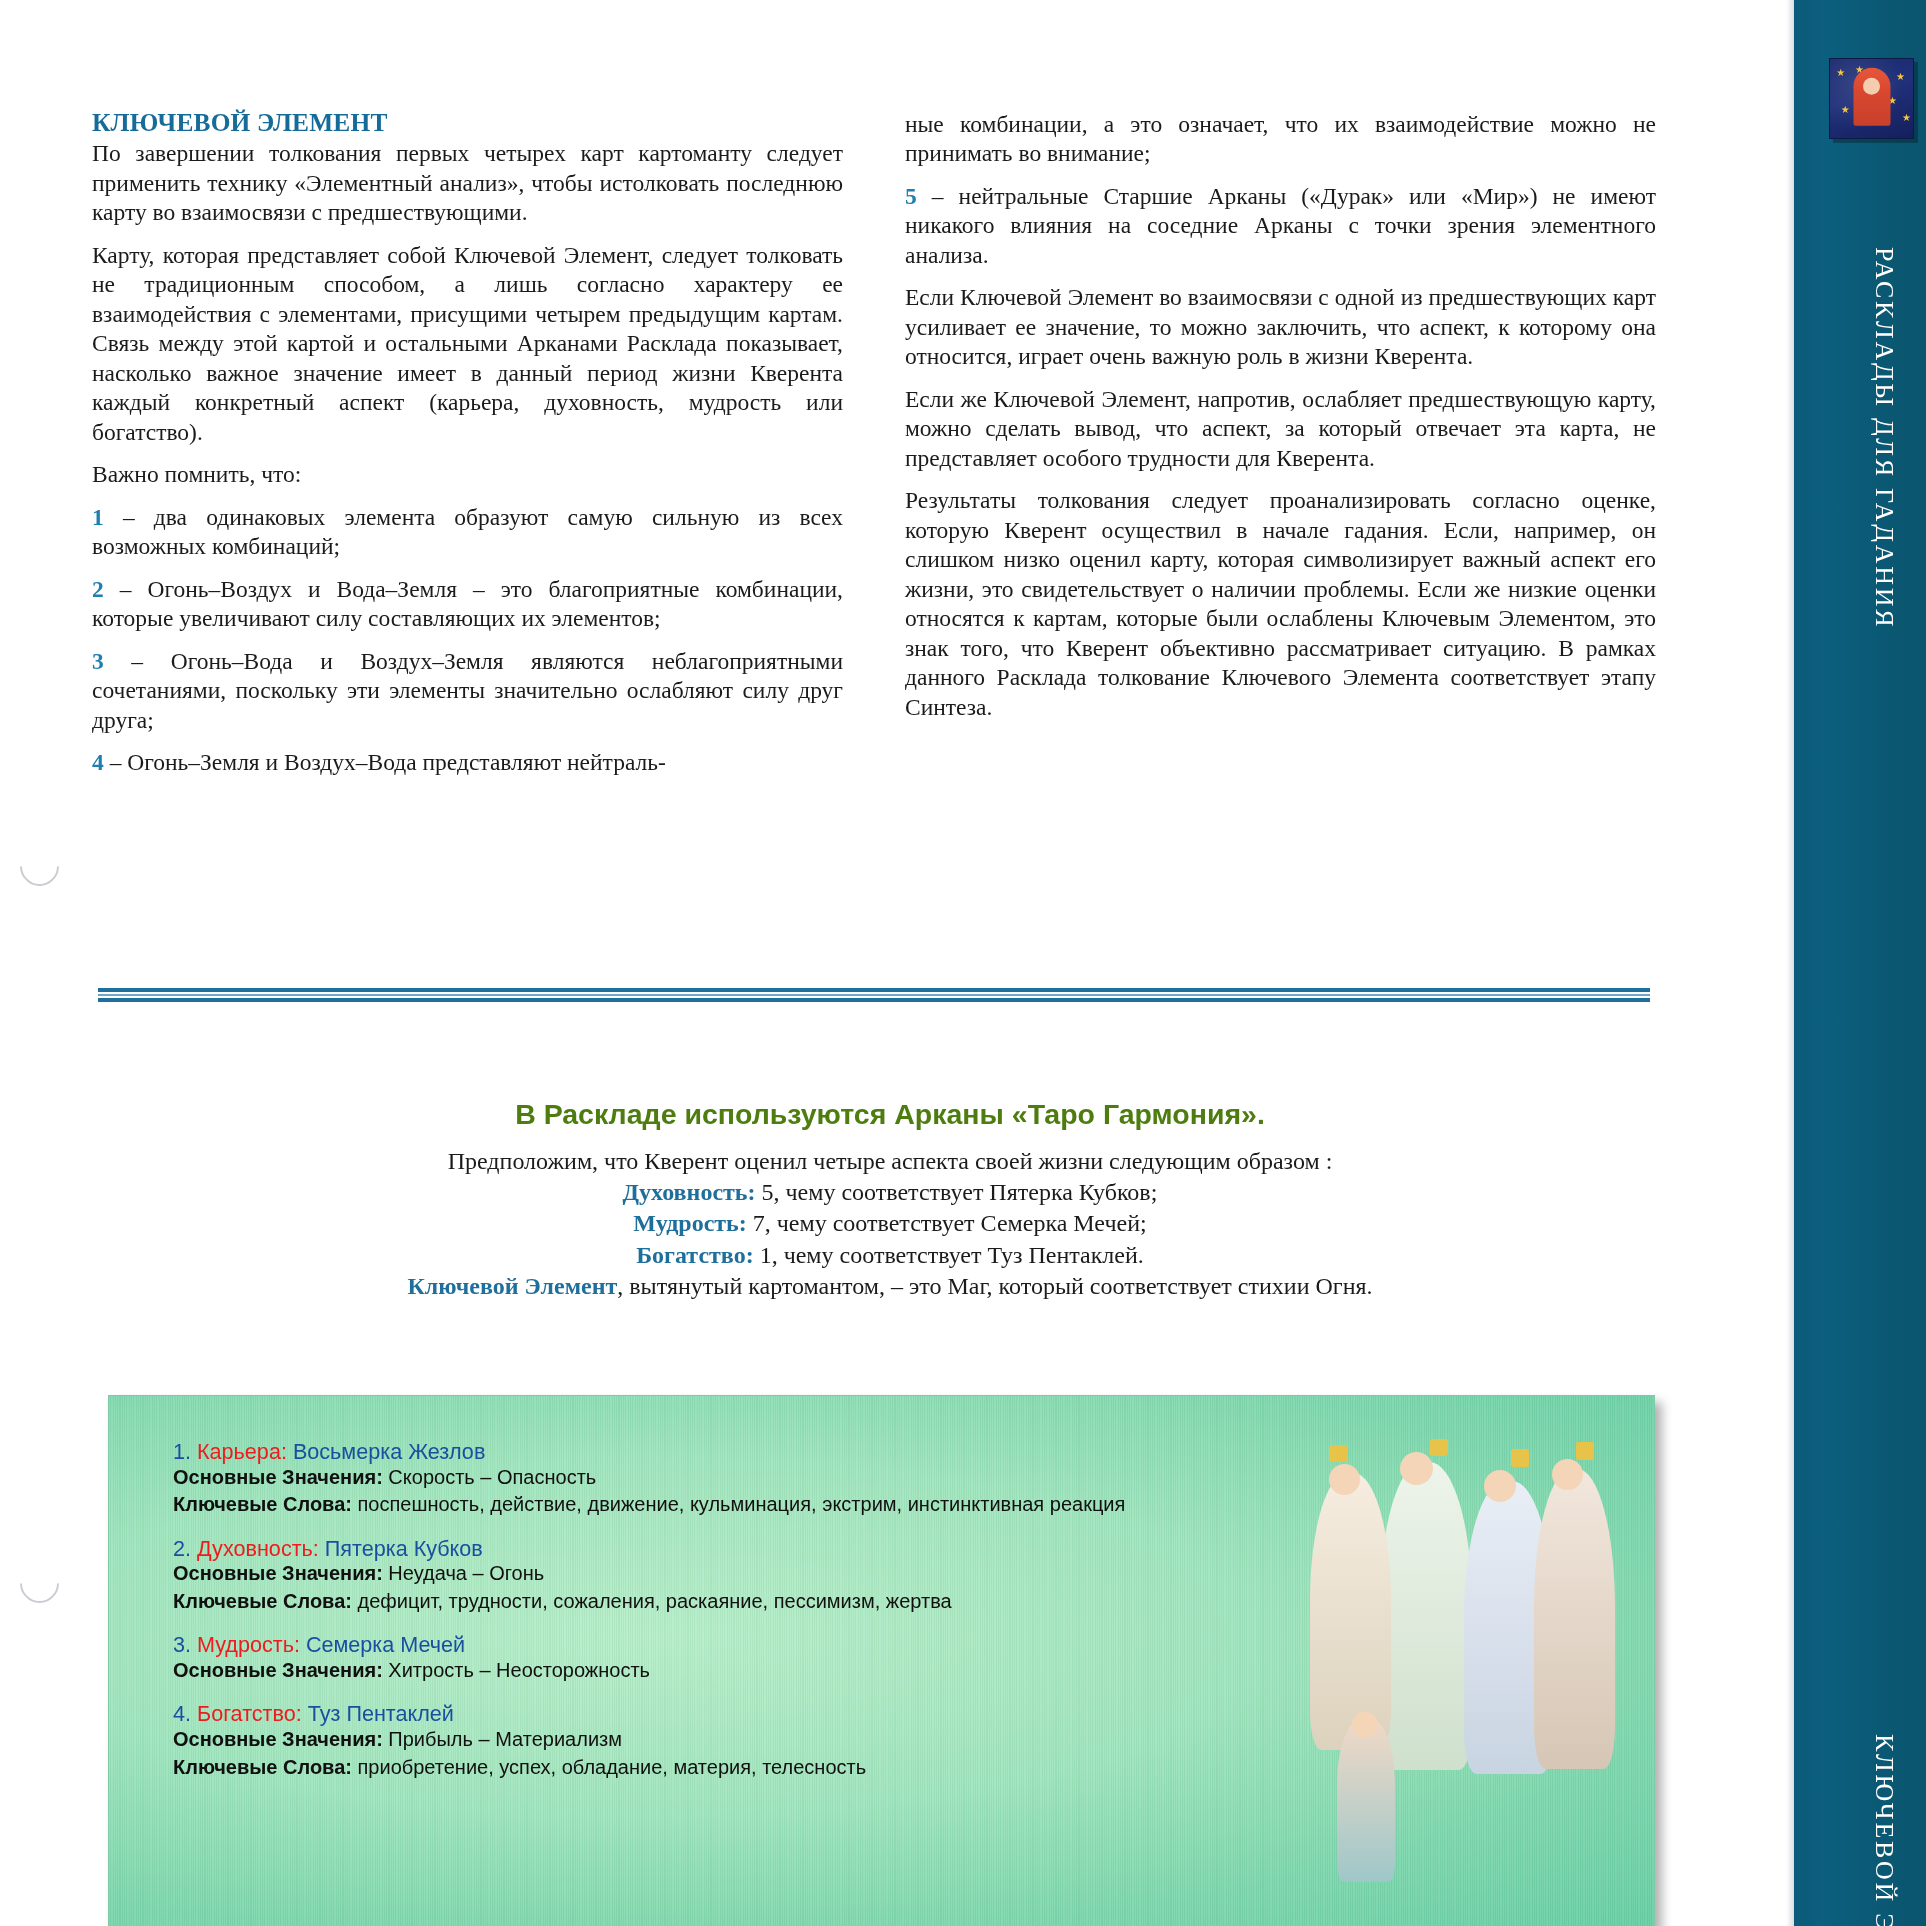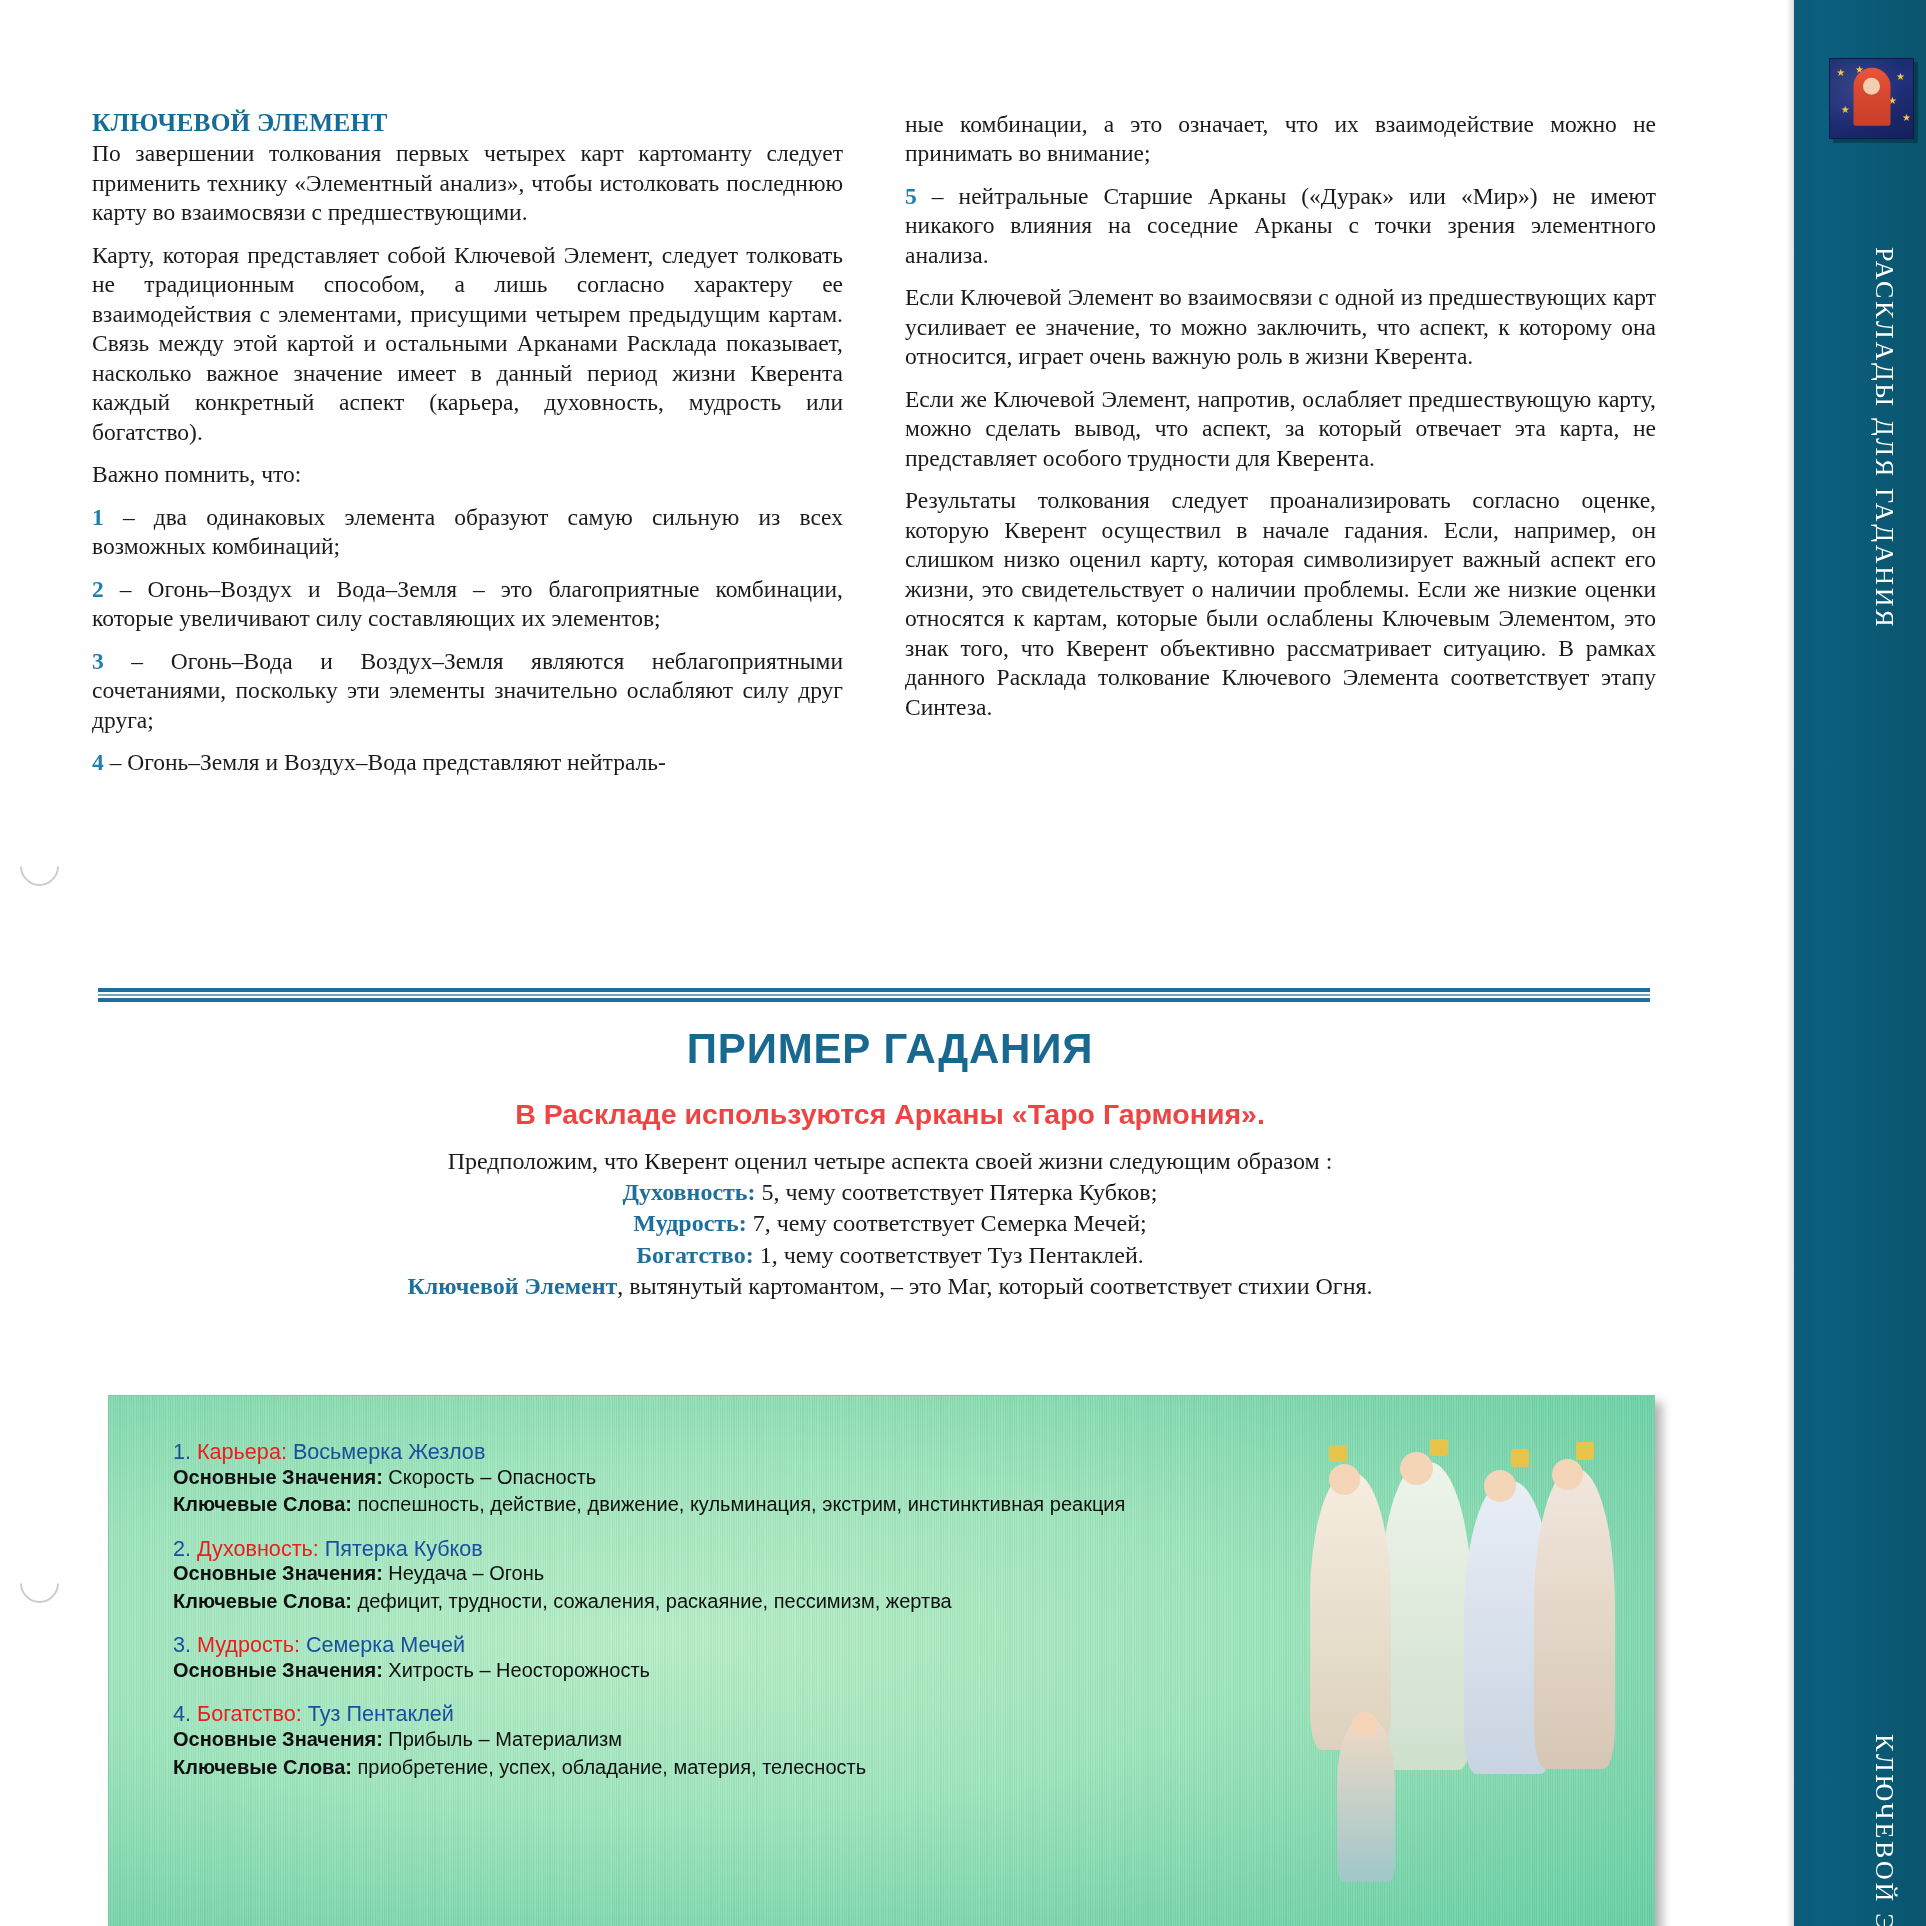--- a/index.html
+++ b/index.html
@@ -86,21 +86,21 @@
   .rule-b{height:1.9px;background:#6fa8c7;margin-bottom:2.3px;}
   .rule-c{height:3.5px;background:#1f6f9c;}
 
   h1.section{
     position:absolute;left:0;top:1025px;width:1780px;text-align:center;
     margin:0;font-size:42px;letter-spacing:0.8px;color:#18688f;font-weight:bold;
     font-family:"Liberation Sans", sans-serif;
   }
   h3.subtitle{
     position:absolute;left:0;top:1098px;width:1780px;text-align:center;
-    margin:0;font-size:28.5px;color:#ef4444;font-weight:bold;
+    margin:0;font-size:28.5px;color:#4d7c0f;font-weight:bold;
     font-family:"Liberation Sans", sans-serif;
   }
   .intro{
     position:absolute;left:0;top:1146px;width:1780px;text-align:center;
     font-size:24px;line-height:1.30;
   }
   .aspect-line{font-size:24px;line-height:1.30;}
   .aspect-label{color:#1f6f9c;font-weight:bold;}
   .key-elem-line{font-size:24px;line-height:1.30;}
   .key-elem-label{color:#1f6f9c;font-weight:bold;}
@@ -198,21 +198,20 @@
       <p class="body">Результаты толкования следует проанализировать согласно оценке, которую Кверент осуществил в начале гадания. Если, например, он слишком низко оценил карту, которая символизирует важный аспект его жизни, это свидетельствует о наличии проблемы. Если же низкие оценки относятся к картам, которые были ослаблены Ключевым Элементом, это знак того, что Кверент объективно рассматривает ситуацию. В рамках данного Расклада толкование Ключевого Элемента соответствует этапу Синтеза.</p>
     </div>
   </div>
 
   <div class="rules">
     <div class="rule-a"></div>
     <div class="rule-b"></div>
     <div class="rule-c"></div>
   </div>
 
-  <h1 class="section">ПРИМЕР ГАДАНИЯ</h1>
   <h3 class="subtitle">В Раскладе используются Арканы «Таро Гармония».</h3>
 
   <div class="intro">
     <div>Предположим, что Кверент оценил четыре аспекта своей жизни следующим образом :</div>
 
     <div class="aspect-line">
       <span class="aspect-label">Духовность:</span><span> 5, чему соответствует Пятерка Кубков;</span>
     </div>
     <div class="aspect-line">
       <span class="aspect-label">Мудрость:</span><span> 7, чему соответствует Семерка Мечей;</span>

